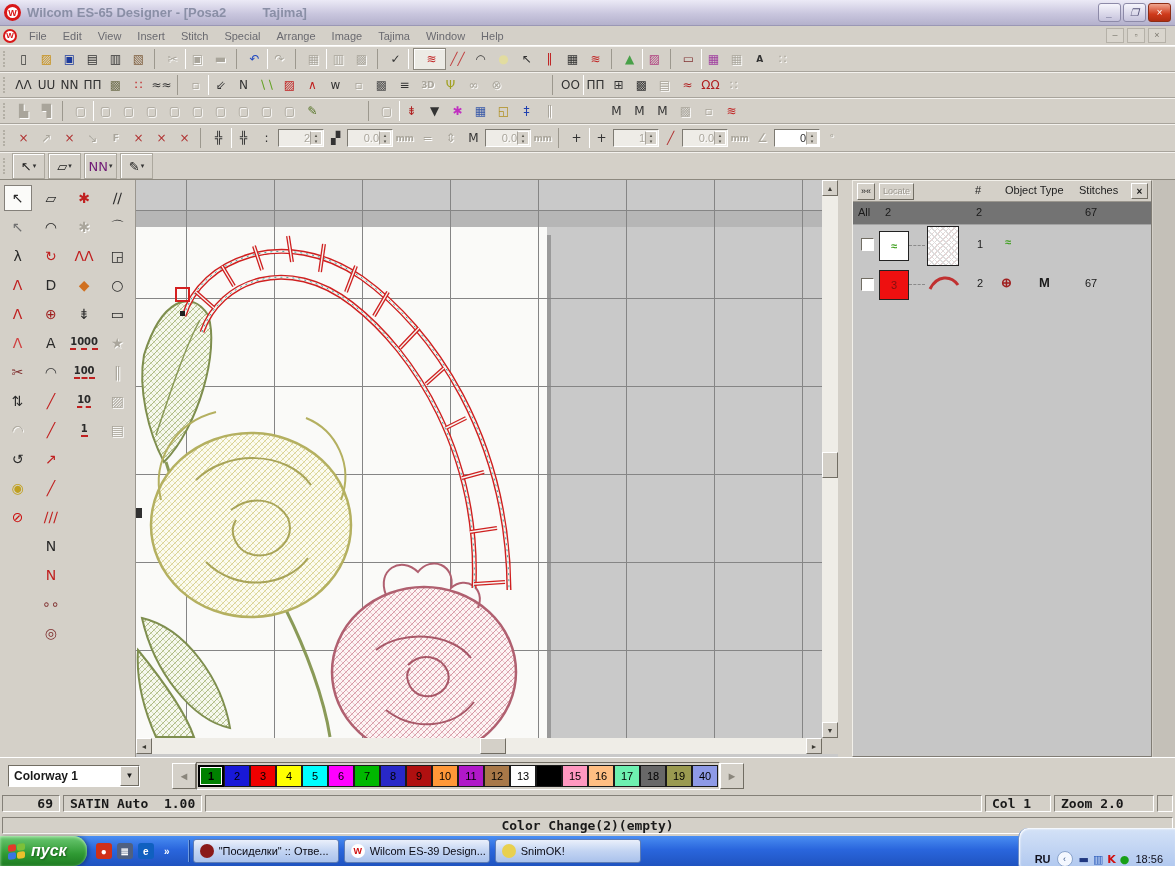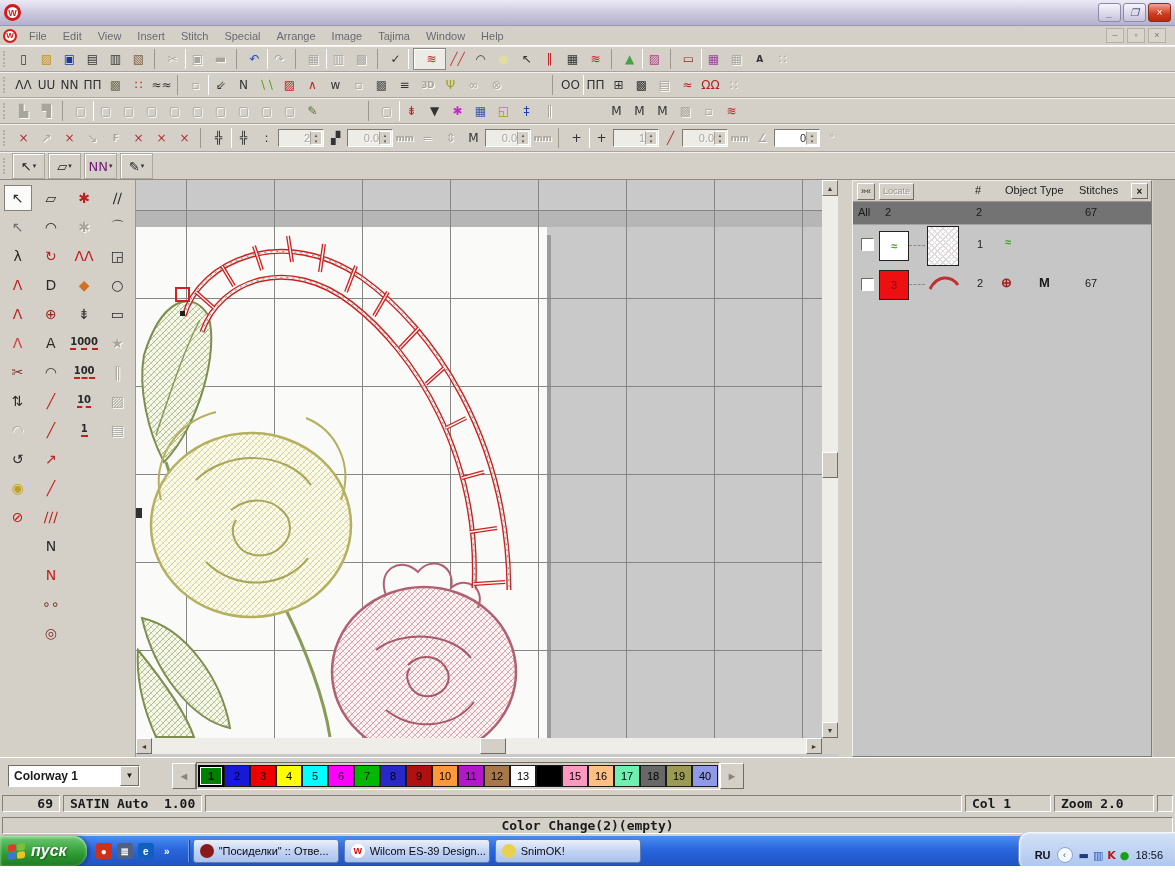--- a/index.html
+++ b/index.html
@@ -119,33 +119,34 @@
   .xpflag b{border-radius:2px}
   .quick{display:flex;align-items:center;gap:5px;padding:0 9px}
   .qicon{width:16px;height:16px;border-radius:3px;display:flex;align-items:center;justify-content:center;
     color:#fff;font-size:10px;font-weight:bold}
   .tb-div{width:1px;height:22px;background:#6f9bdf;box-shadow:1px 0 0 #17449c;margin:0 4px}
   .taskbtn{width:146px;height:24px;margin-right:5px;border-radius:3px;border:1px solid #5e7cb4;
     background:linear-gradient(#eaf0fb,#c3d4f2 50%,#aac2ec);display:flex;align-items:center;gap:5px;
     padding:0 6px;box-sizing:border-box;font-size:11px;color:#0a0a14;white-space:nowrap;overflow:hidden}
   .tbic{width:14px;height:14px;border-radius:50%;flex:0 0 auto;display:flex;align-items:center;justify-content:center;
     font-size:9px;font-weight:bold;box-sizing:border-box}
-  .tray{margin-left:auto;height:30px;display:flex;align-items:center;gap:6px;padding:8px 12px 0 16px;
+  .tray{margin-left:auto;height:30px;display:flex;align-items:center;gap:6px;padding:16px 12px 0 16px;
     background:linear-gradient(#d4e2f7,#abc4ee);border-left:1px solid #7090c8;border-radius:10px 0 0 10px;
     box-shadow:inset 1px 1px 2px #fff;color:#10101c}
   .tray-chev{width:14px;height:14px;border-radius:50%;background:#f4f8ff;border:1px solid #8aa4cc;
     display:flex;align-items:center;justify-content:center;font-size:9px;color:#3c5a8c}
   .tricon{font-family:"DejaVu Sans",sans-serif;font-size:11px;font-weight:bold}
   .bottomstrip{top:866px;left:0;width:1175px;height:15px;background:#fff}
 </style>
 </head>
 <body>
 
 <div class="abs titlebar">
   <span class="applogo">W</span>
+  <span class="title-text">Wilcom ES-65 Designer - [Posa2          Tajima]</span>
   <span class="winbtns">
 
       <span class="winbtn">
         <i>_</i>
       </span>
 
       <span class="winbtn">
         <i>❐</i>
       </span>
 
@@ -1091,21 +1092,21 @@
         <i style="font-style:normal">40</i>
       </span>
     </div>
   <div class="palarrow">►</div>
 </div>
 
 <div class="abs sbar" style="top:793px;height:22px">
   <span class="spanel" style="width:58px;justify-content:flex-end">69</span>
   <span class="spanel">SATIN Auto  1.00</span>
   <span class="spanel" style="flex:1"></span>
-  <span class="spanel" style="width:86px">Col 1</span>
+  <span class="spanel" style="width:66px">Col 1</span>
   <span class="spanel" style="width:100px">Zoom 2.0</span>
   <span class="spanel" style="width:16px"></span>
 </div>
 <div class="abs sbar" style="top:815px;height:21px">
   <span class="spanel" style="flex:1;justify-content:center">Color Change(2)(empty)</span>
 </div>
 
 <div class="abs taskbar">
   <div class="startbtn">
     <span class="xpflag">

